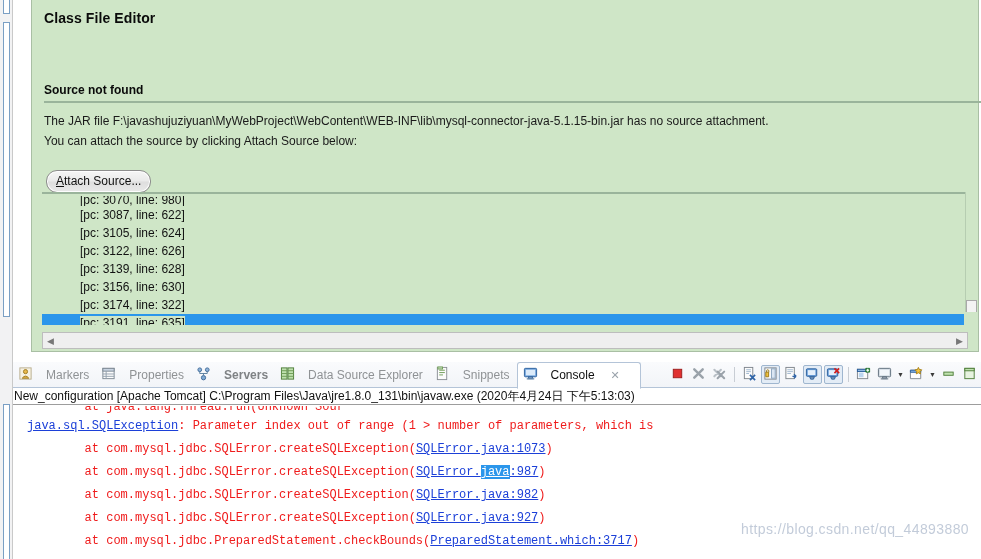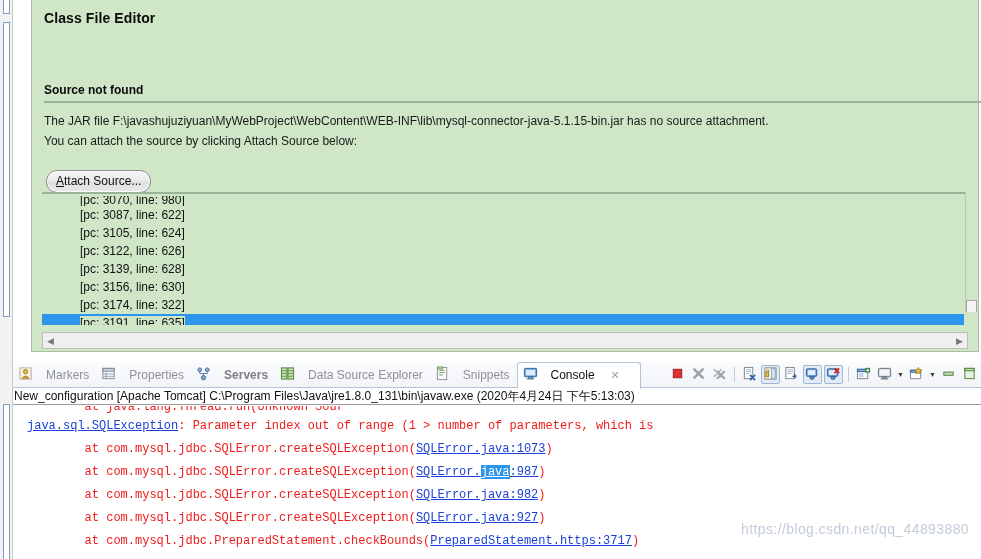--- a/index.html
+++ b/index.html
@@ -539,17 +539,17 @@
   <div id="console-proc-line">New_configuration [Apache Tomcat] C:\Program Files\Java\jre1.8.0_131\bin\javaw.exe (2020年4月24日 下午5:13:03)</div>
 
   <div id="console-left-edge"></div>
   <div id="console-output">
       <div class="out-line partial">        at java.lang.Thread.run(Unknown Sour</div>
       <div class="out-line"><span class="lnk">java.sql.SQLException</span><span>: Parameter index out of range (1 &gt; number of parameters, which is </span></div>
       <div class="out-line"><span>        at com.mysql.jdbc.SQLError.createSQLException(</span><span class="lnk">SQLError.java:1073</span><span>)</span></div>
       <div class="out-line"><span>        at com.mysql.jdbc.SQLError.createSQLException(</span><span class="lnk">SQLError.</span><span class="lnk sel">java</span><span class="lnk">:987</span><span>)</span></div>
       <div class="out-line"><span>        at com.mysql.jdbc.SQLError.createSQLException(</span><span class="lnk">SQLError.java:982</span><span>)</span></div>
       <div class="out-line"><span>        at com.mysql.jdbc.SQLError.createSQLException(</span><span class="lnk">SQLError.java:927</span><span>)</span></div>
-      <div class="out-line"><span>        at com.mysql.jdbc.PreparedStatement.checkBounds(</span><span class="lnk">PreparedStatement.https:3717</span><span>)</span></div>
+      <div class="out-line"><span>        at com.mysql.jdbc.PreparedStatement.checkBounds(</span><span class="lnk">PreparedStatement.which:3717</span><span>)</span></div>
     </div>
 </div>
 
 <div id="watermark">https://blog.csdn.net/qq_44893880</div>
 
 </body></html>

